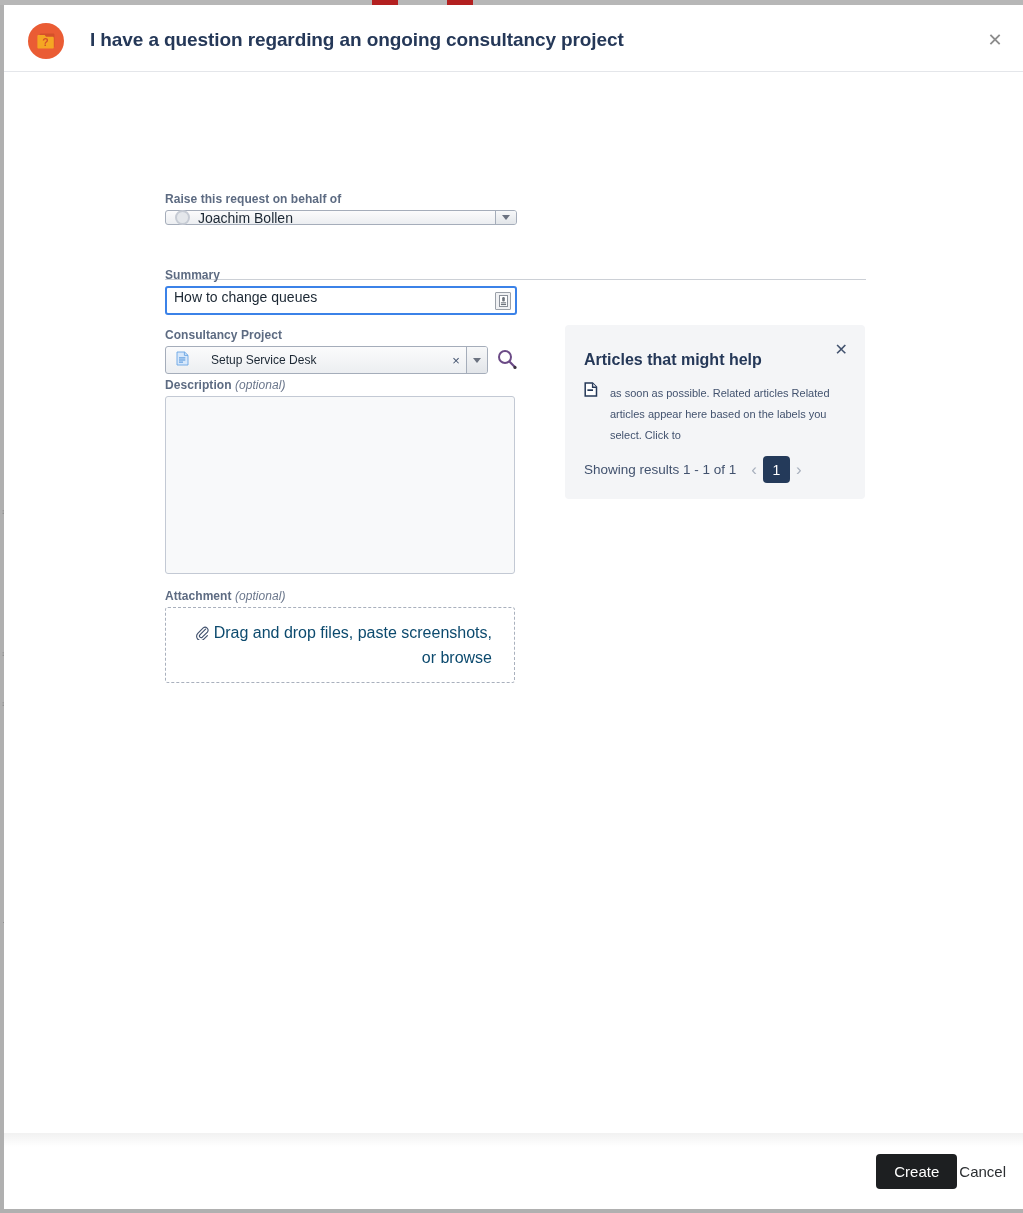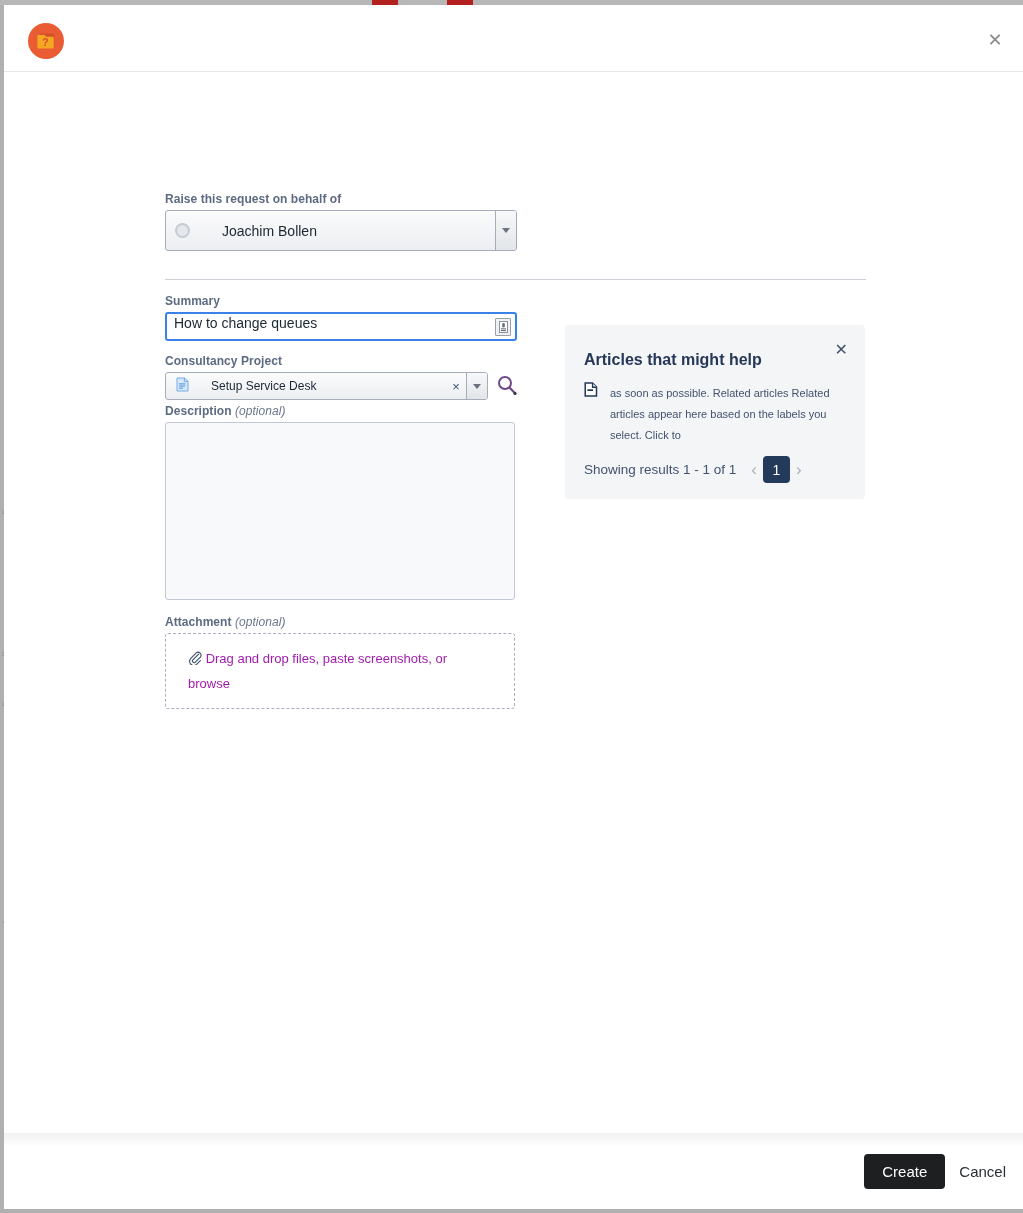--- a/index.html
+++ b/index.html
@@ -87,24 +87,24 @@
     font-weight: normal; font-style: italic; color: #6b778c;
   }
 
   .divider {
     position: absolute; left: 161px; top: 207px;
     width: 701px; height: 1px; background: #ccd0d6;
   }
 
   
   .sel-wrap {
-    position: relative; height: 41px;
+    position: relative; height: 15px;
     border: 1px solid #a5adba; border-radius: 3px;
     background: linear-gradient(#fbfbfc, #eceef1);
-    display: flex; align-items: center; gap: 24px;
+    display: flex; align-items: center;
   }
   .avatar-ring {
     width: 15px; height: 15px; border-radius: 50%;
     border: 2px solid #c6cbd4; background: #e4e7eb;
     margin-left: 9px; flex: 0 0 15px;
   }
   .sel-text {
     font-size: 14px; color: #1b2733; margin-left: 8px;
     white-space: nowrap; overflow: hidden;
   }
@@ -182,21 +182,21 @@
   
   #dropzone {
     width: 350px; height: 76px; margin-top: 4px;
     border: 1px dashed #a9b0bd; border-radius: 3px;
     background: #ffffff;
     display: flex; flex-direction: column;
     align-items: center; justify-content: center;
     cursor: pointer; padding: 0 22px;
   }
   #dropzone-text {
-    font-size: 13px; color: #a21caf; text-align: left; line-height: 25px;
+    font-size: 16px; color: #0c4a6e; text-align: right; line-height: 25px;
   }
 
   
   #articles-panel {
     background: #f4f5f7; border-radius: 4px;
     padding: 17px 19px 16px 19px; position: relative;
   }
   #articles-heading {
     font-size: 16px; color: #253858; margin: 8px 0 9px 0; line-height: 19px;
   }
@@ -232,21 +232,21 @@
     background: #243a5a; color: #ffffff;
     font-size: 14px; display: flex; align-items: center;
     justify-content: center; cursor: pointer;
   }
 
   
   #modal-footer {
     position: relative; flex: 0 0 76px; height: 76px;
     background: #ffffff;
     display: flex; align-items: center; justify-content: flex-end;
-    padding-right: 15px; gap: 12px;
+    padding-right: 15px; 
   }
   #footer-sep {
     position: absolute; left: 0; right: 0; top: 0; height: 14px;
     background: linear-gradient(rgba(0,0,0,0.055), rgba(0,0,0,0));
   }
   #create-button {
     background: #1d1f21; color: #ffffff;
     border: 0; border-radius: 4px;
     font-family: "Liberation Sans", sans-serif;
     font-size: 15px; padding: 9px 18px; cursor: pointer;
@@ -282,20 +282,21 @@
   <div id="modal-header">
 
     <div id="req-type-icon">
       <svg width="22" height="20" viewBox="0 0 22 20" aria-hidden="true">
         <path d="M6 2.5h12.2c.7 0 1.3.6 1.3 1.3v11.4c0 .7-.6 1.3-1.3 1.3H6c-.7 0-1.3-.6-1.3-1.3V3.8c0-.7.6-1.3 1.3-1.3z" fill="#d4502a"></path>
         <path d="M3.6 4.1h6.1l1.3 1.6h6.6c.7 0 1.2.5 1.2 1.2v9.5c0 .7-.5 1.2-1.2 1.2H3.6c-.7 0-1.2-.5-1.2-1.2V5.3c0-.7.5-1.2 1.2-1.2z" fill="#f5a623"></path>
         <text x="10.4" y="15.2" font-family="Liberation Sans, sans-serif" font-size="10.5" font-weight="bold" fill="#d4502a" text-anchor="middle">?</text>
       </svg>
     </div>
 
+    <div id="modal-title">I have a question regarding an ongoing consultancy project</div>
 
     <div id="close-x">✕</div>
   </div>
 
   <div id="modal-body">
 
     <div class="divider"></div>
 
     <div id="form-col">
 

